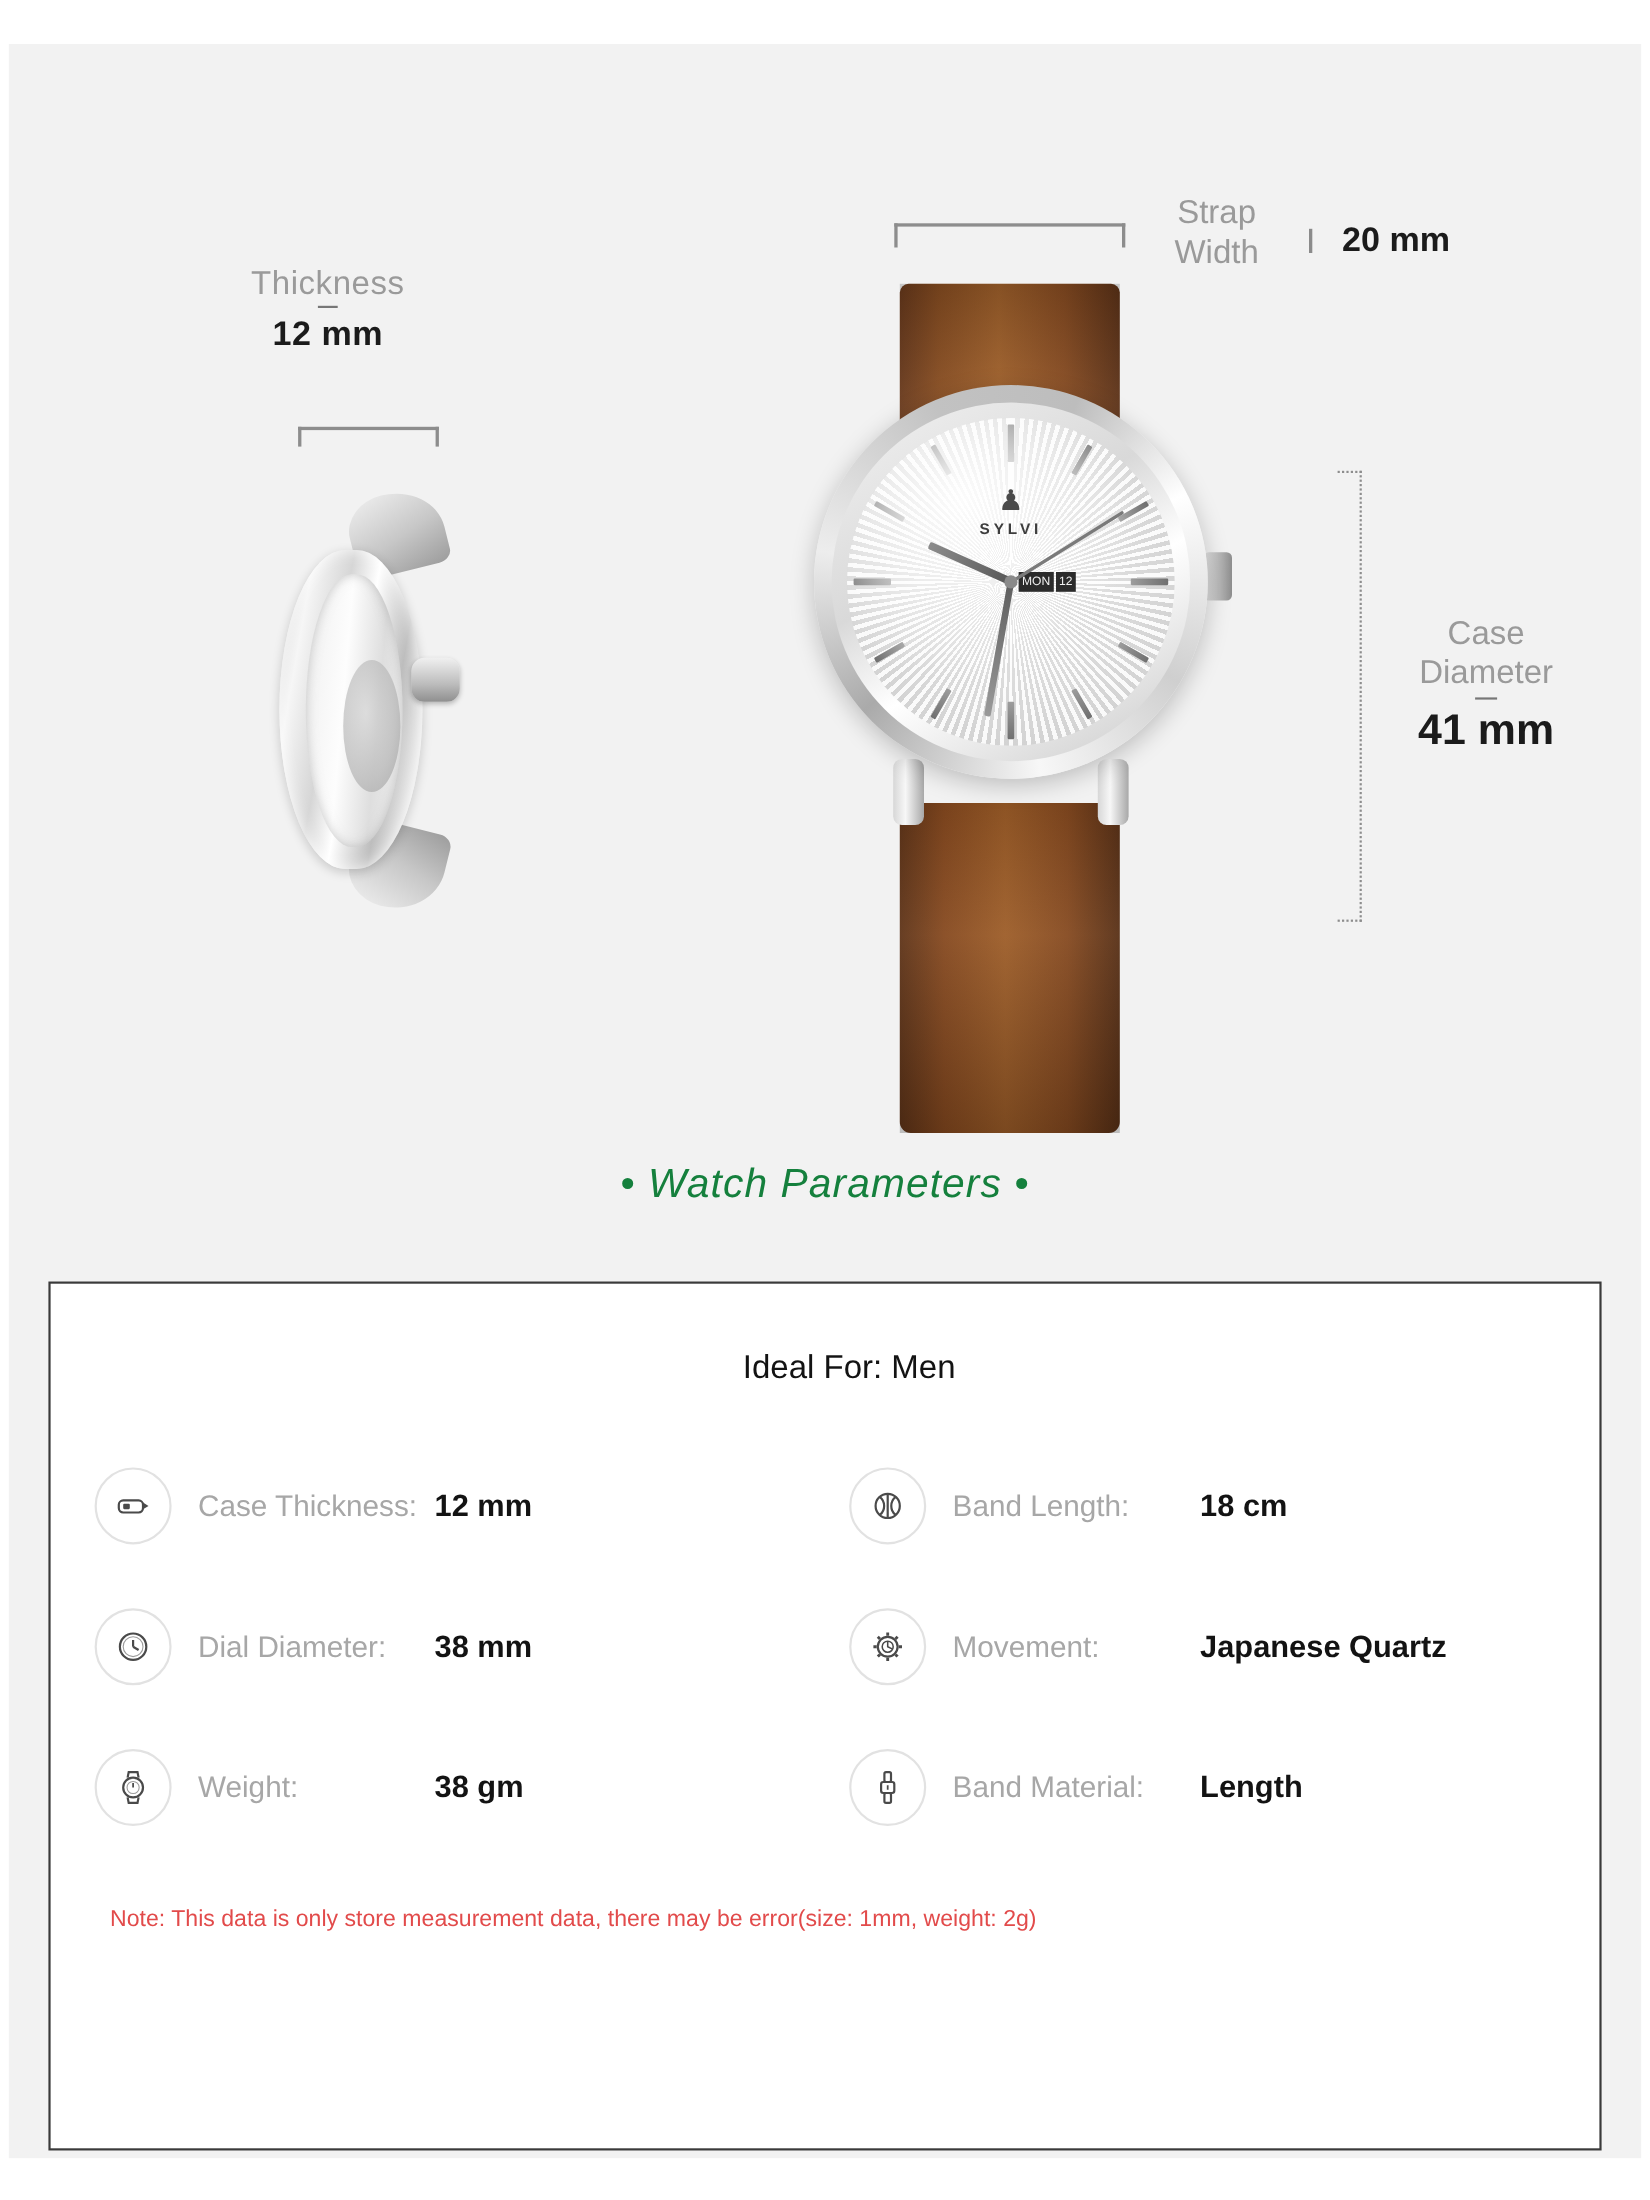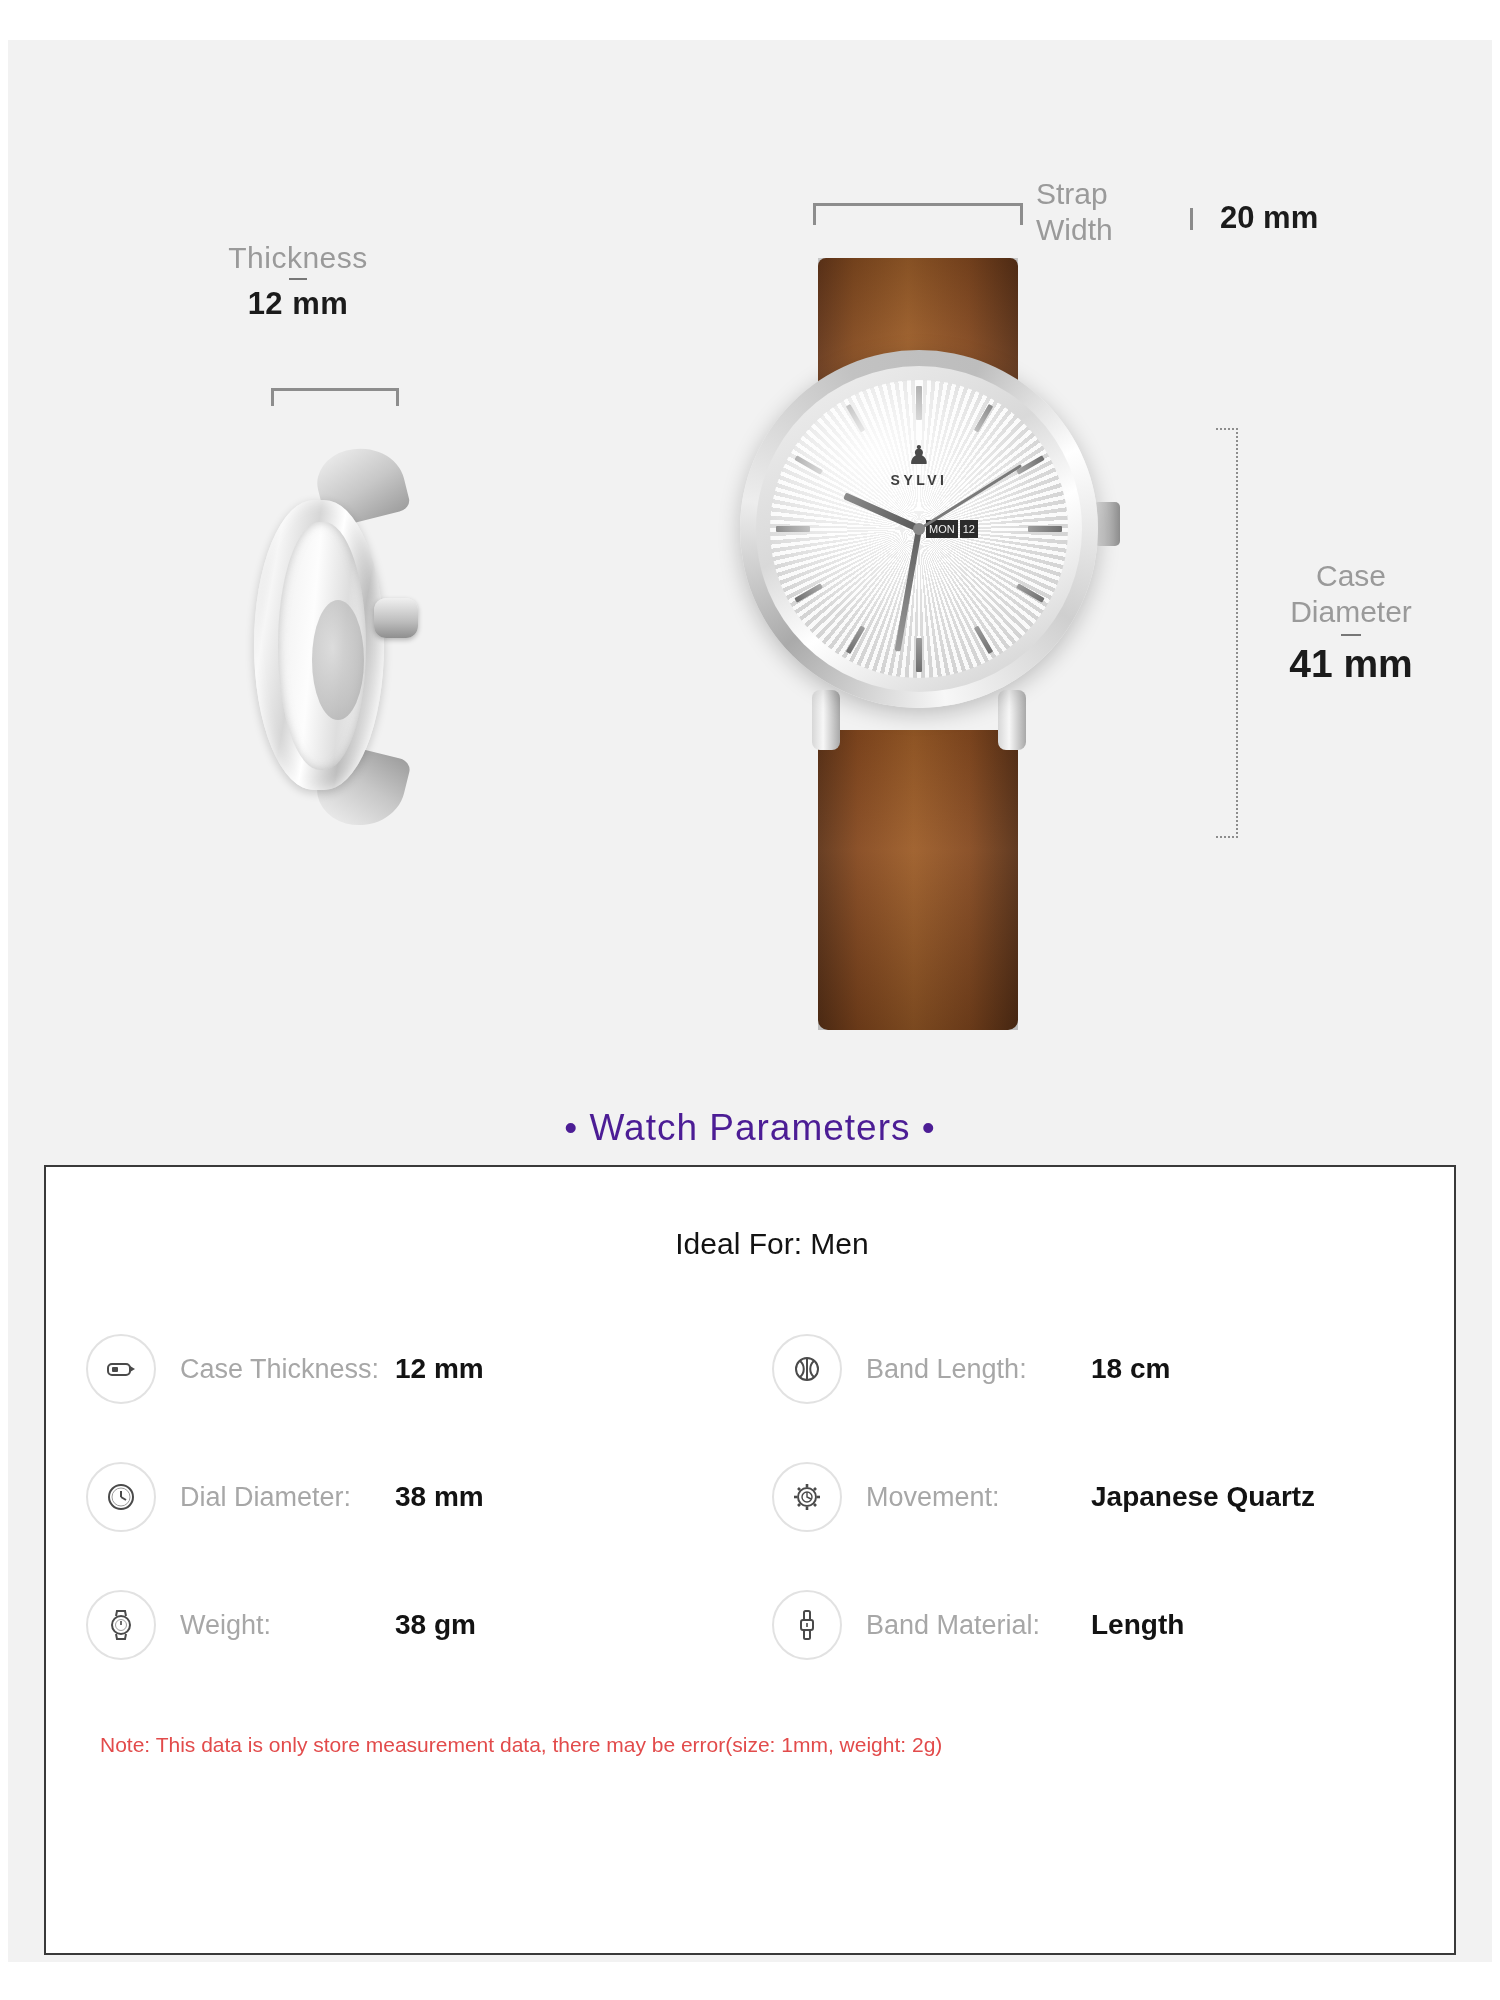--- a/index.html
+++ b/index.html
@@ -132,21 +132,21 @@
   }
 
   
   .strap-label {
     position: absolute;
     left: 1028px; top: 136px;
     width: 140px;
     color: #9a9a9a;
     font-size: 30px;
     line-height: 36px;
-    text-align: left;
+    text-align: center;
   }
   .strap-sep {
     position: absolute;
     left: 1182px; top: 168px;
     width: 3px; height: 22px;
     background: #8b8b8b;
   }
   .strap-value {
     position: absolute;
     left: 1212px; top: 160px;
@@ -352,26 +352,27 @@
   .diam-value {
     margin-top: 10px;
     color: #1b1b1b;
     font-size: 39px;
     font-weight: 700;
   }
 
   
   .section-heading {
     position: absolute;
-    left: 8px; top: 1107px;
+    left: 8px; top: 1055px;
     width: 1484px;
     text-align: center;
-    color: #4c1d95;
+    color: #15803d;
     font-size: 37px;
     letter-spacing: 1px;
+    font-style: italic;
   }
 
   
   .params-card {
     position: absolute;
     left: 44px; top: 1165px;
     width: 1412px; height: 790px;
     background: #ffffff;
     border: 2px solid #3a3a3a;
   }

